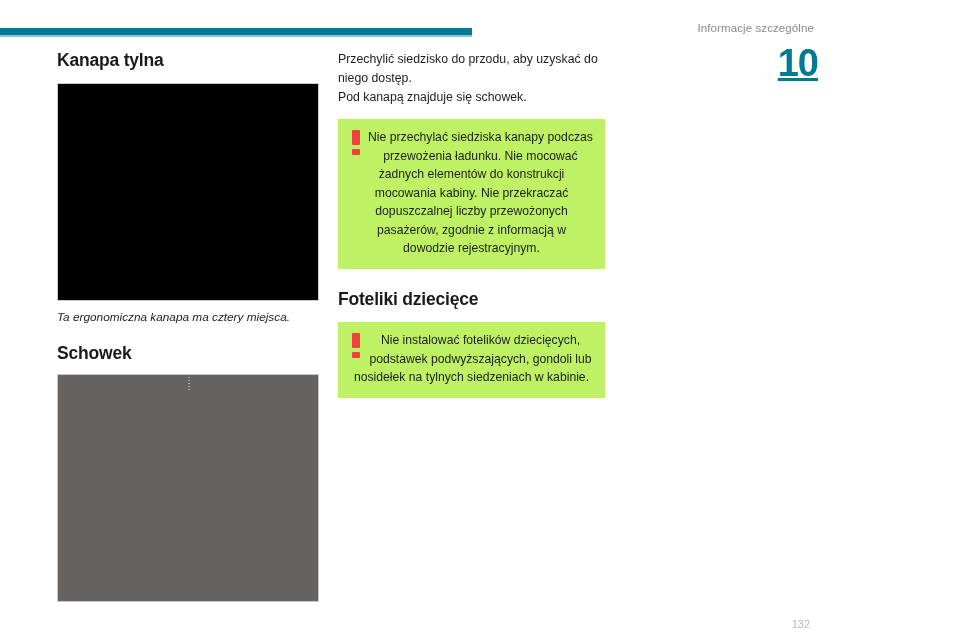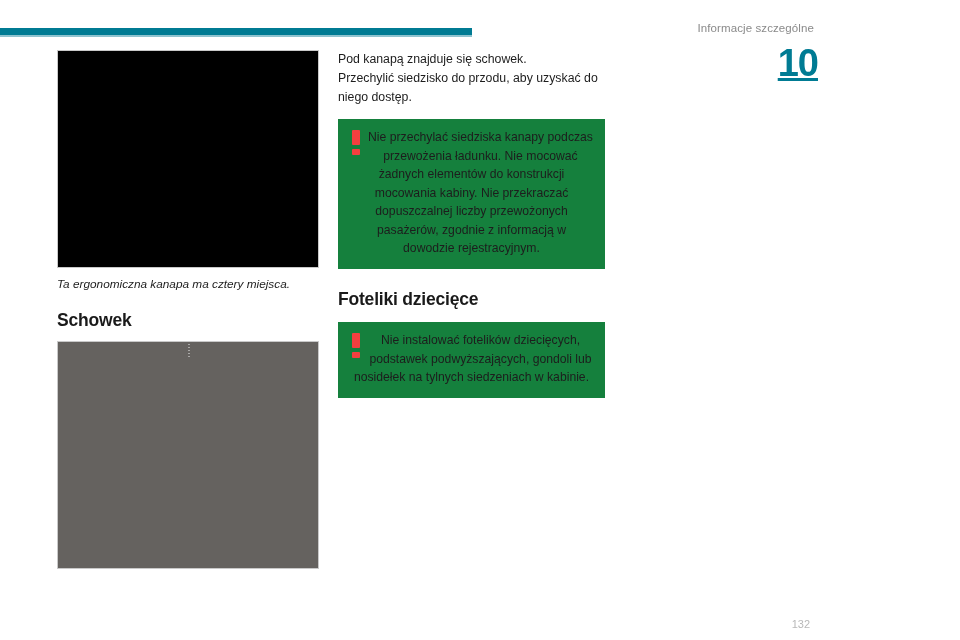--- a/index.html
+++ b/index.html
@@ -128,21 +128,21 @@
     color: #1d1d1d;
     line-height: 1.55;
     margin: 0 0 12px 0;
   }
   .body-text p {
     margin: 0;
   }
 
   
   .callout {
-    background: #15803d;
+    background: #bef264;
     padding: 9px 12px 11px 12px;
     box-sizing: border-box;
     width: 267px;
     margin-bottom: 20px;
     position: relative;
   }
   .callout-inner {
     font-size: 12.2px;
     color: #1d1d1d;
     line-height: 1.52;
@@ -198,37 +198,38 @@
 
 <div class="page">
 
   <div class="header-rule"></div>
   <div class="header-rule-hairline"></div>
   <div class="header-section-title">Informacje szczególne</div>
   <div class="chapter-number">10</div>
 
   <div class="col-left">
 
+    <h2 class="section-heading">Kanapa tylna</h2>
 
     <div class="figure black"></div>
 
     <div class="figure-caption">Ta ergonomiczna kanapa ma cztery miejsca.</div>
 
     <h2 class="section-heading tight">Schowek</h2>
 
     <div class="figure gray">
       <div class="figure-artifact"></div>
     </div>
   </div>
 
   <div class="col-right">
 
     <div class="body-text">
+      <p>Przechylić siedzisko do przodu, aby uzyskać do niego dostęp.</p>
       <p>Pod kanapą znajduje się schowek.</p>
-      <p>Przechylić siedzisko do przodu, aby uzyskać do niego dostęp.</p>
     </div>
 
     <div class="callout">
       <div class="callout-inner">
         <span class="warn-icon">
           <span class="bar"></span>
           <span class="dot"></span>
         </span>
         <span>Nie przechylać siedziska kanapy podczas przewożenia ładunku. Nie mocować żadnych elementów do konstrukcji mocowania kabiny. Nie przekraczać dopuszczalnej liczby przewożonych pasażerów, zgodnie z informacją w dowodzie rejestracyjnym.</span>
       </div>

